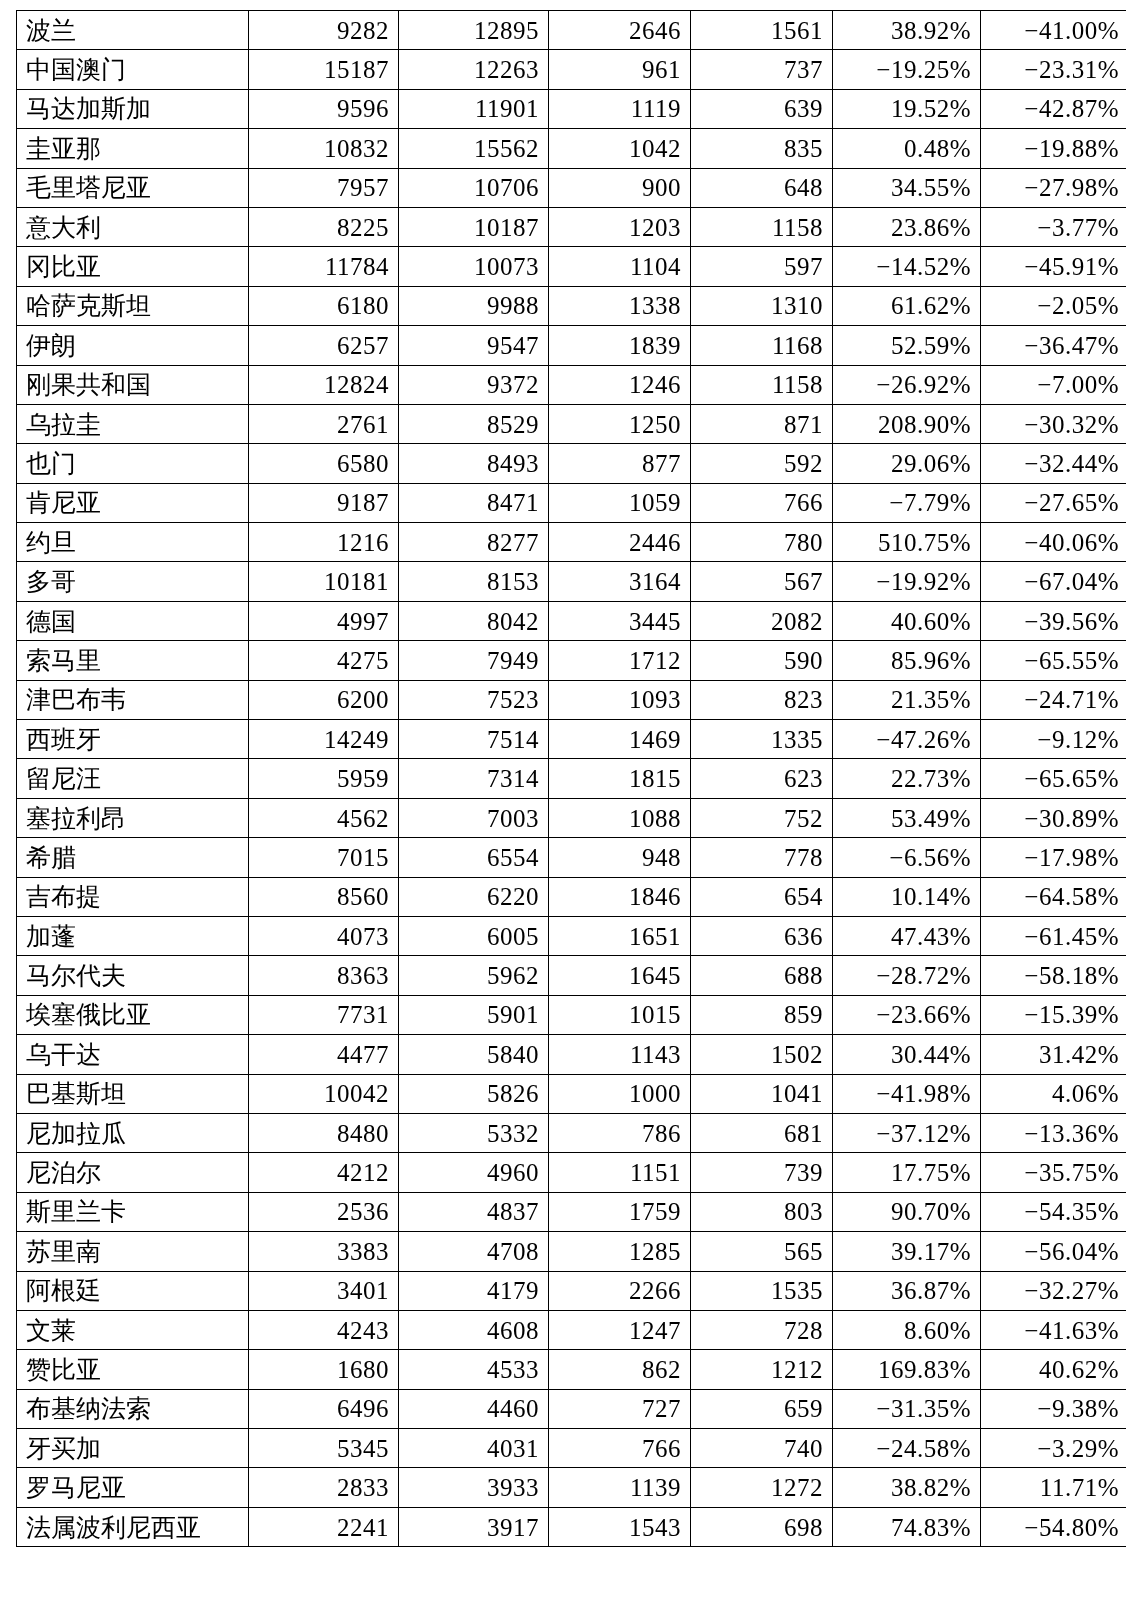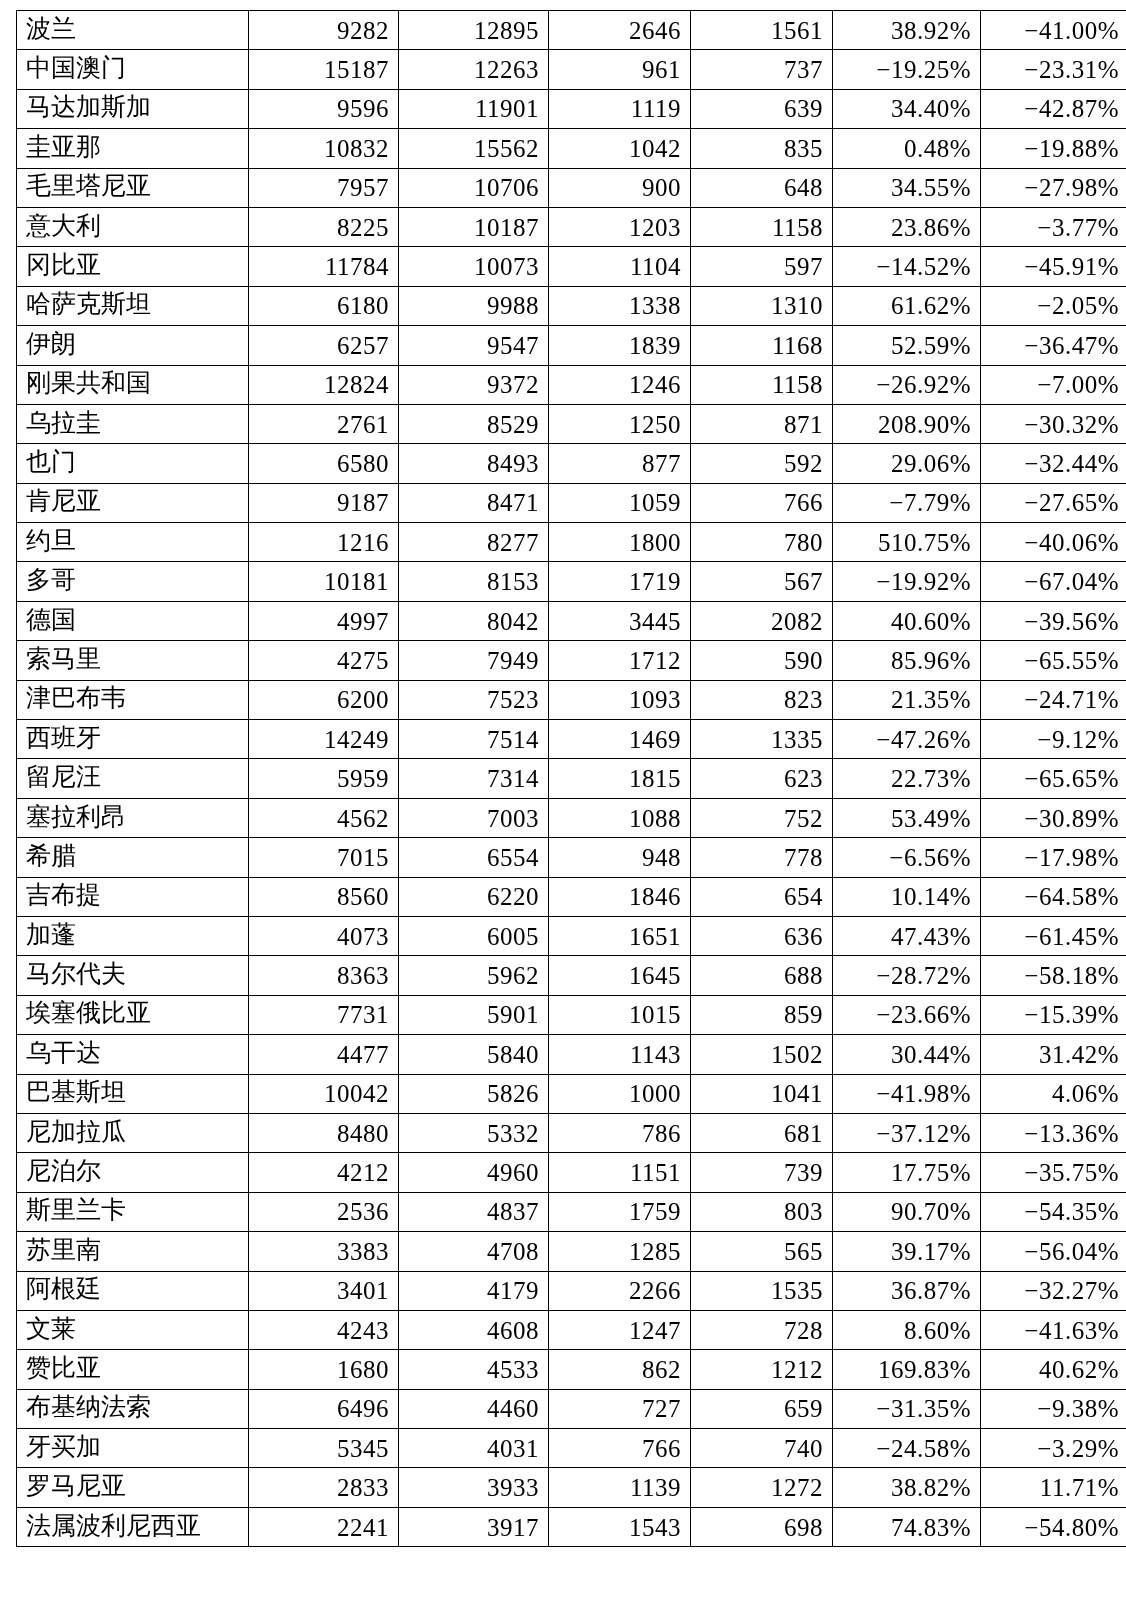--- a/index.html
+++ b/index.html
@@ -30,21 +30,21 @@
     height: 38.4px;
     padding: 0 9px;
     font-size: 25px;
     line-height: 1;
     vertical-align: middle;
     white-space: nowrap;
     overflow: hidden;
   }
   td.label-cell {
     text-align: left;
-    font-family: Liberation Mono, monospace;
+    font-family: Liberation Serif, serif;
     font-size: 23px;
     margin-left: 13px;
   }
   td.num-cell {
     text-align: right;
     font-family: "Liberation Serif", serif;
     font-size: 25px;
     letter-spacing: 0.5px;
   }
   col.c-label { width: 232px; }
@@ -87,21 +87,21 @@
           <td class="num-cell">737</td>
           <td class="num-cell">−19.25%</td>
           <td class="num-cell">−23.31%</td>
         </tr>
         <tr>
           <td class="label-cell">马达加斯加</td>
           <td class="num-cell">9596</td>
           <td class="num-cell">11901</td>
           <td class="num-cell">1119</td>
           <td class="num-cell">639</td>
-          <td class="num-cell">34.40%</td>
+          <td class="num-cell">19.52%</td>
           <td class="num-cell">−42.87%</td>
         </tr>
         <tr>
           <td class="label-cell">圭亚那</td>
           <td class="num-cell">10832</td>
           <td class="num-cell">15562</td>
           <td class="num-cell">1042</td>
           <td class="num-cell">835</td>
           <td class="num-cell">0.48%</td>
           <td class="num-cell">−19.88%</td>
@@ -184,30 +184,30 @@
           <td class="num-cell">8471</td>
           <td class="num-cell">1059</td>
           <td class="num-cell">766</td>
           <td class="num-cell">−7.79%</td>
           <td class="num-cell">−27.65%</td>
         </tr>
         <tr>
           <td class="label-cell">约旦</td>
           <td class="num-cell">1216</td>
           <td class="num-cell">8277</td>
-          <td class="num-cell">1800</td>
+          <td class="num-cell">2446</td>
           <td class="num-cell">780</td>
           <td class="num-cell">510.75%</td>
           <td class="num-cell">−40.06%</td>
         </tr>
         <tr>
           <td class="label-cell">多哥</td>
           <td class="num-cell">10181</td>
           <td class="num-cell">8153</td>
-          <td class="num-cell">1719</td>
+          <td class="num-cell">3164</td>
           <td class="num-cell">567</td>
           <td class="num-cell">−19.92%</td>
           <td class="num-cell">−67.04%</td>
         </tr>
         <tr>
           <td class="label-cell">德国</td>
           <td class="num-cell">4997</td>
           <td class="num-cell">8042</td>
           <td class="num-cell">3445</td>
           <td class="num-cell">2082</td>

